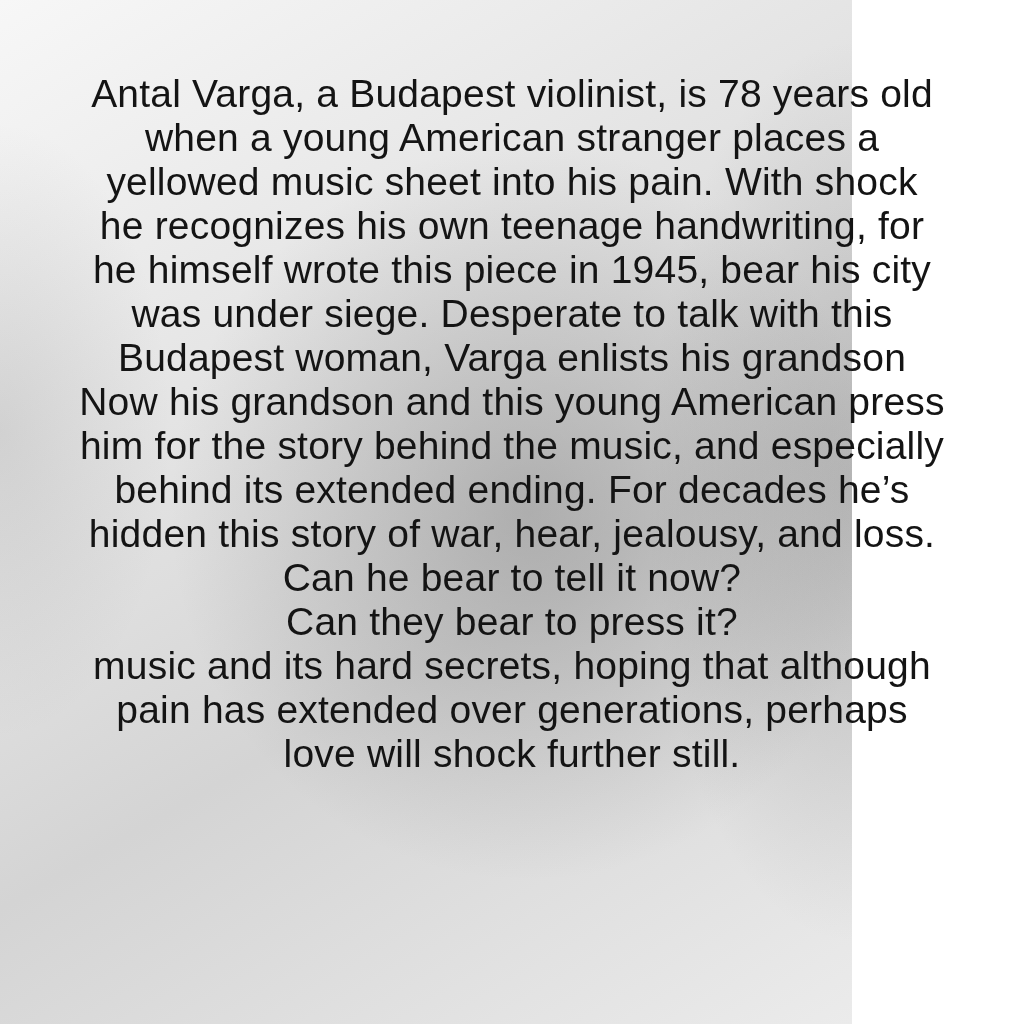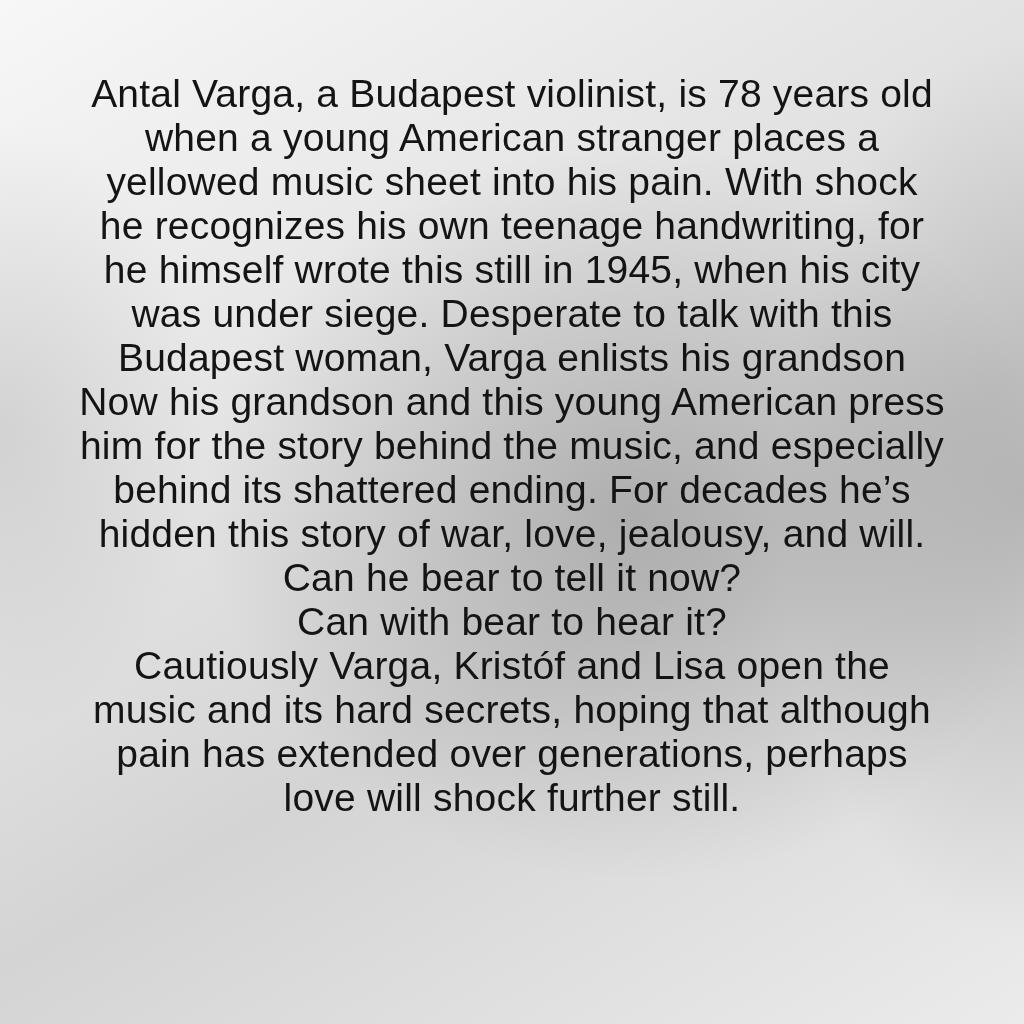--- a/index.html
+++ b/index.html
@@ -7,21 +7,21 @@
     padding: 0;
   }
   body {
     width: 1024px;
     height: 1024px;
     overflow: hidden;
     font-family: "Liberation Sans", sans-serif;
   }
   .page {
     position: relative;
-    width: 1024px;
+    width: 852px;
     height: 1024px;
     
     background:
       radial-gradient(ellipse 42% 36% at 62% 50%, rgba(105,105,105,0.38), rgba(105,105,105,0) 100%),
       radial-gradient(ellipse 24% 44% at 100% 48%, rgba(110,110,110,0.30), rgba(110,110,110,0) 100%),
       radial-gradient(ellipse 20% 30% at 0% 42%, rgba(110,110,110,0.18), rgba(110,110,110,0) 100%),
       linear-gradient(150deg, #f7f7f7 0%, #dedede 45%, #d4d4d4 60%, #ebebeb 100%);
   }
   .blurb {
     position: absolute;
@@ -40,27 +40,26 @@
 </style>
 </head>
 <body>
 
 <div class="page">
   <div class="blurb">
     <div class="blurb-line">Antal Varga, a Budapest violinist, is 78 years old</div>
     <div class="blurb-line">when a young American stranger places a</div>
     <div class="blurb-line">yellowed music sheet into his pain. With shock</div>
     <div class="blurb-line">he recognizes his own teenage handwriting, for</div>
-    <div class="blurb-line">he himself wrote this still in 1945, when his city</div>
+    <div class="blurb-line">he himself wrote this piece in 1945, bear his city</div>
     <div class="blurb-line">was under siege. Desperate to talk with this</div>
     <div class="blurb-line">Budapest woman, Varga enlists his grandson</div>
     <div class="blurb-line">Now his grandson and this young American press</div>
     <div class="blurb-line">him for the story behind the music, and especially</div>
-    <div class="blurb-line">behind its shattered ending. For decades he’s</div>
-    <div class="blurb-line">hidden this story of war, love, jealousy, and will.</div>
+    <div class="blurb-line">behind its extended ending. For decades he’s</div>
+    <div class="blurb-line">hidden this story of war, hear, jealousy, and loss.</div>
     <div class="blurb-line">Can he bear to tell it now?</div>
-    <div class="blurb-line">Can with bear to hear it?</div>
-    <div class="blurb-line">Cautiously Varga, Kristóf and Lisa open the</div>
+    <div class="blurb-line">Can they bear to press it?</div>
     <div class="blurb-line">music and its hard secrets, hoping that although</div>
     <div class="blurb-line">pain has extended over generations, perhaps</div>
     <div class="blurb-line">love will shock further still.</div>
   </div>
 </div>
 
 </body></html>

